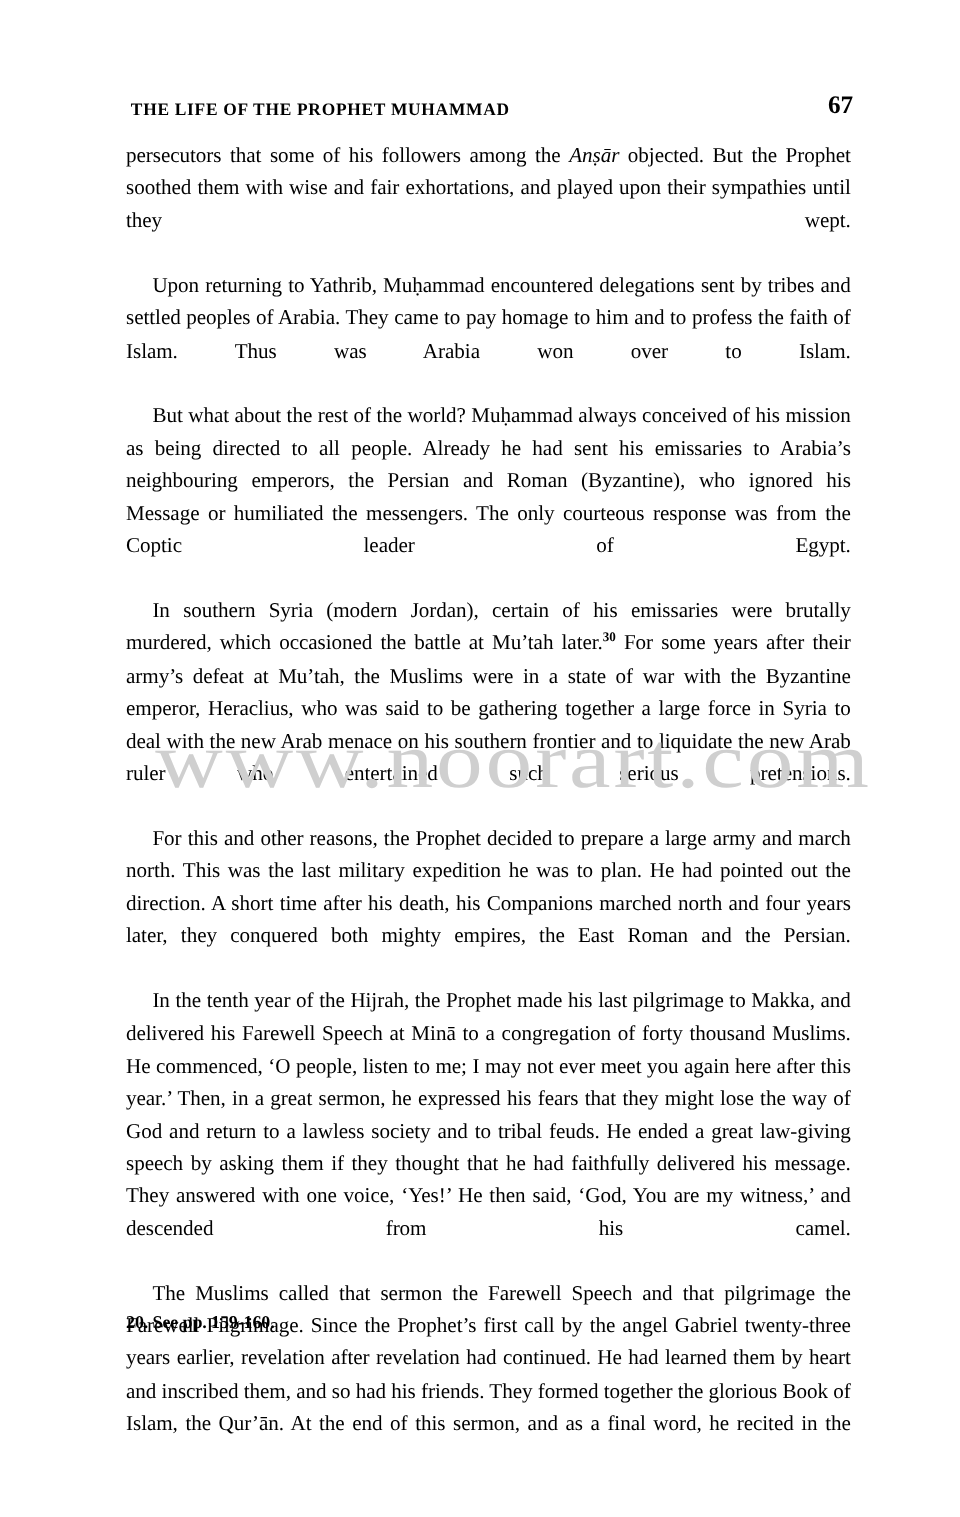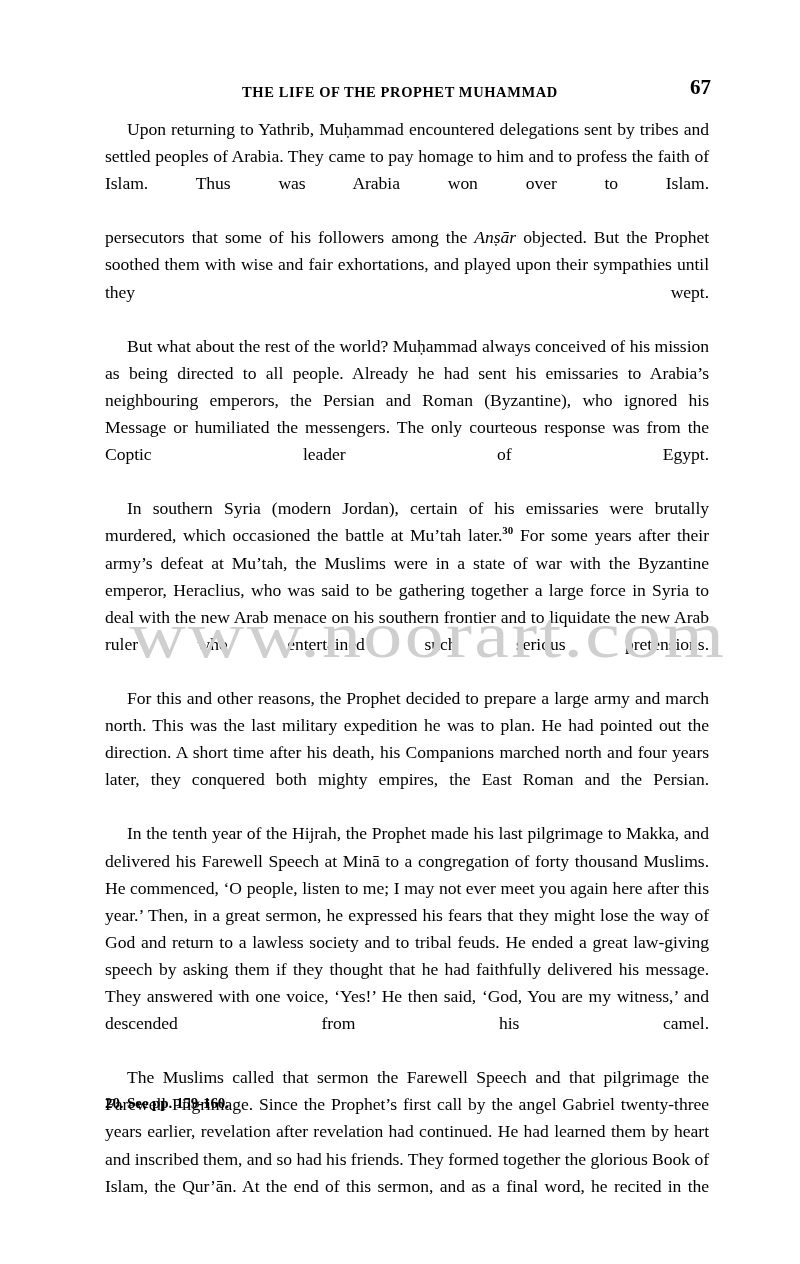--- a/index.html
+++ b/index.html
@@ -26,21 +26,21 @@
     left: 105px;
     width: 604px;
     height: 22px;
   }
 
   .running-head-title {
     position: absolute;
     left: 0;
     right: 18px;
     top: 0;
-    text-align: center;
+    text-align: left;
     font-size: 14.5px;
     font-weight: bold;
     letter-spacing: 0.6px;
     line-height: 20px;
     text-indent: 4px;
   }
 
   .running-head-folio {
     position: absolute;
     right: -2px;
@@ -140,22 +140,22 @@
 <body>
 
 <div class="page" style="background: rgb(255, 255, 255); color: rgb(0, 0, 0);">
 
   <div class="running-head">
     <div class="running-head-title">THE LIFE OF THE PROPHET MUHAMMAD</div>
     <div class="running-head-folio">67</div>
   </div>
 
   <div class="textblock" id="textblock">
+      <p class="para"><span>persecutors that some of his followers among the </span><span class="ital">Anṣār</span><span> objected. But the Prophet soothed them with wise and fair exhortations, and played upon their sympathies until they wept.</span></p>
       <p class="para indent"><span>Upon returning to Yathrib, Muḥammad encountered delegations sent by tribes and settled peoples of Arabia. They came to pay homage to him and to profess the faith of Islam. Thus was Arabia won over to Islam.</span></p>
-      <p class="para"><span>persecutors that some of his followers among the </span><span class="ital">Anṣār</span><span> objected. But the Prophet soothed them with wise and fair exhortations, and played upon their sympathies until they wept.</span></p>
       <p class="para indent"><span>But what about the rest of the world? Muḥammad always conceived of his mission as being directed to all people. Already he had sent his emissaries to Arabia’s neighbouring emperors, the Persian and Roman (Byzantine), who ignored his Message or humiliated the messengers. The only courteous response was from the Coptic leader of Egypt.</span></p>
       <p class="para indent"><span>In southern Syria (modern Jordan), certain of his emissaries were brutally murdered, which occasioned the battle at Mu’tah later.</span><sup class="fn-ref">30</sup><span> For some years after their army’s defeat at Mu’tah, the Muslims were in a state of war with the Byzantine emperor, Heraclius, who was said to be gathering together a large force in Syria to deal with the new Arab menace on his southern frontier and to liquidate the new Arab ruler who entertained such serious pretensions.</span></p>
       <p class="para indent"><span>For this and other reasons, the Prophet decided to prepare a large army and march north. This was the last military expedition he was to plan. He had pointed out the direction. A short time after his death, his Companions marched north and four years later, they conquered both mighty empires, the East Roman and the Persian.</span></p>
       <p class="para indent"><span>In the tenth year of the Hijrah, the Prophet made his last pilgrimage to Makka, and delivered his Farewell Speech at Minā to a congregation of forty thousand Muslims. He commenced, ‘O people, listen to me; I may not ever meet you again here after this year.’ Then, in a great sermon, he expressed his fears that they might lose the way of God and return to a lawless society and to tribal feuds. He ended a great law-giving speech by asking them if they thought that he had faithfully delivered his message. They answered with one voice, ‘Yes!’ He then said, ‘God, You are my witness,’ and descended from his camel.</span></p>
       <p class="para indent"><span>The Muslims called that sermon the Farewell Speech and that pilgrimage the Farewell Pilgrimage. Since the Prophet’s first call by the angel Gabriel twenty-three years earlier, revelation after revelation had continued. He had learned them by heart and inscribed them, and so had his friends. They formed together the glorious Book of Islam, the Qur’ān. At the end of this sermon, and as a final word, he recited in the</span></p>
     </div>
 
   <div class="footnote-area">
     <p class="footnote">20. See pp. 159-160.</p>
   </div>

